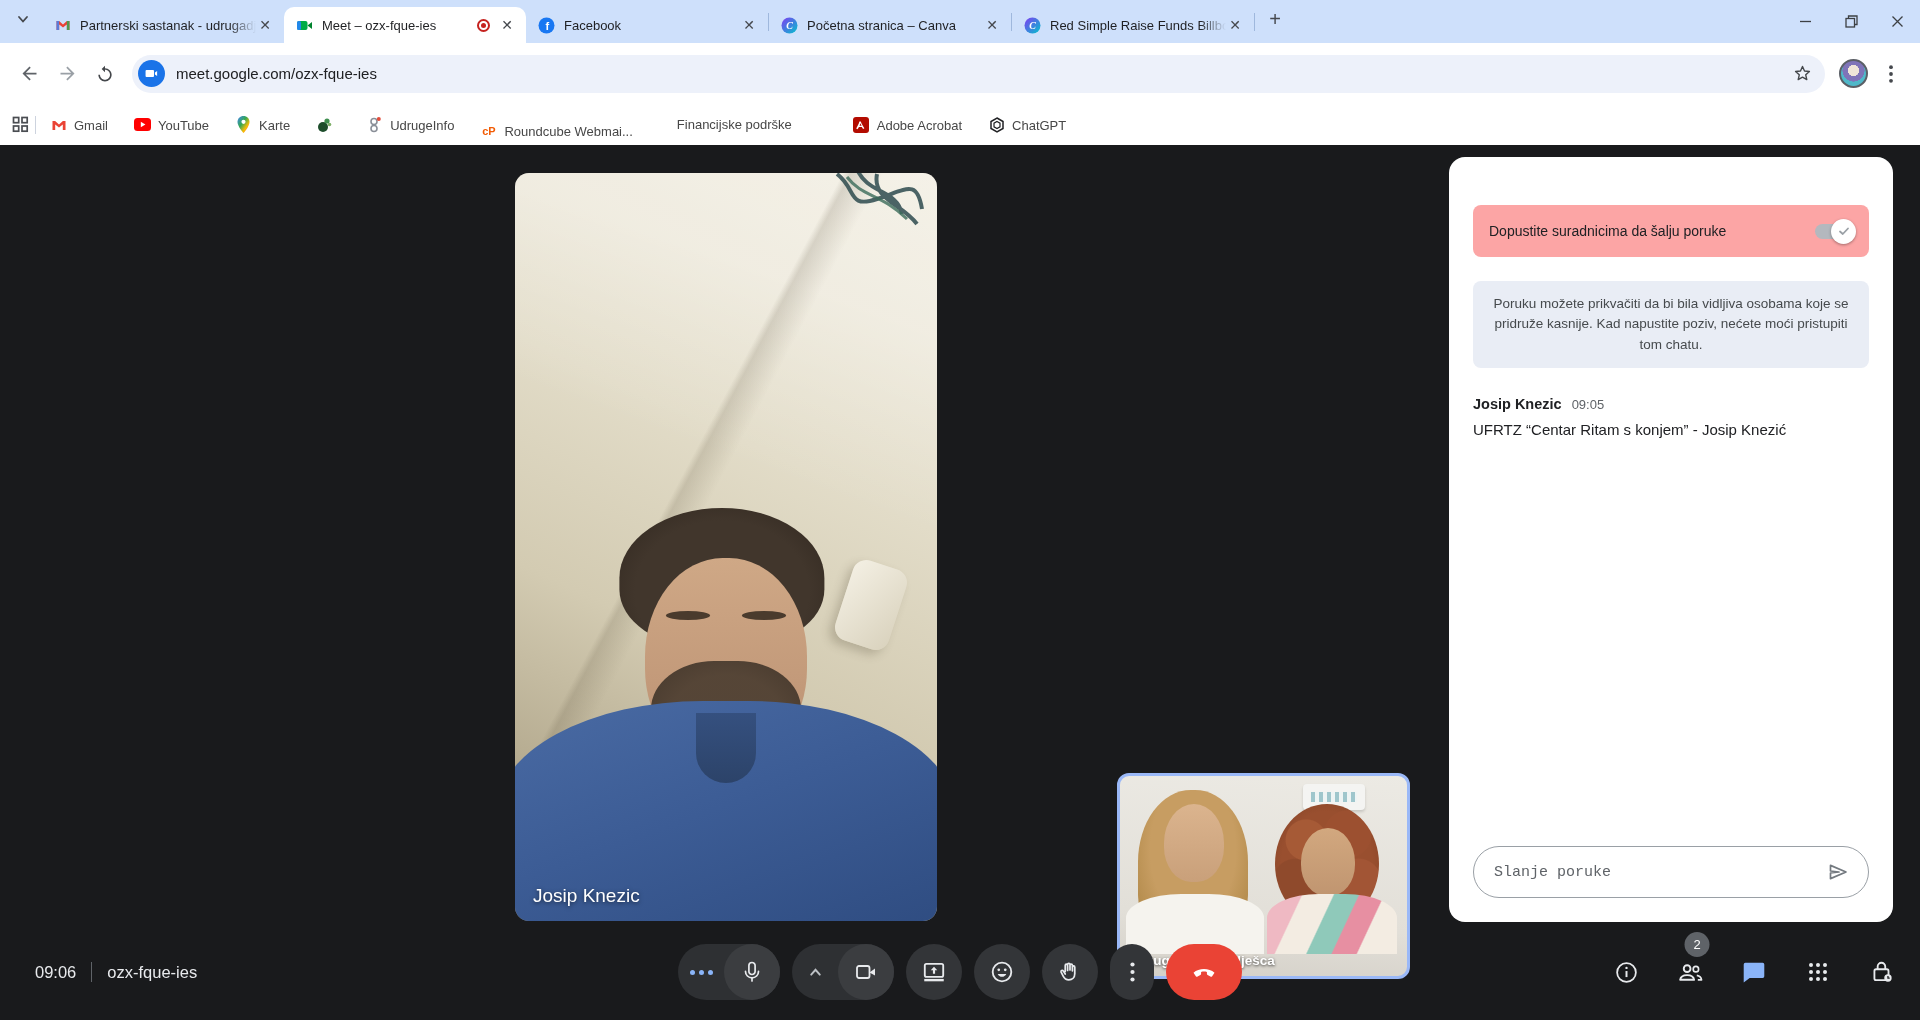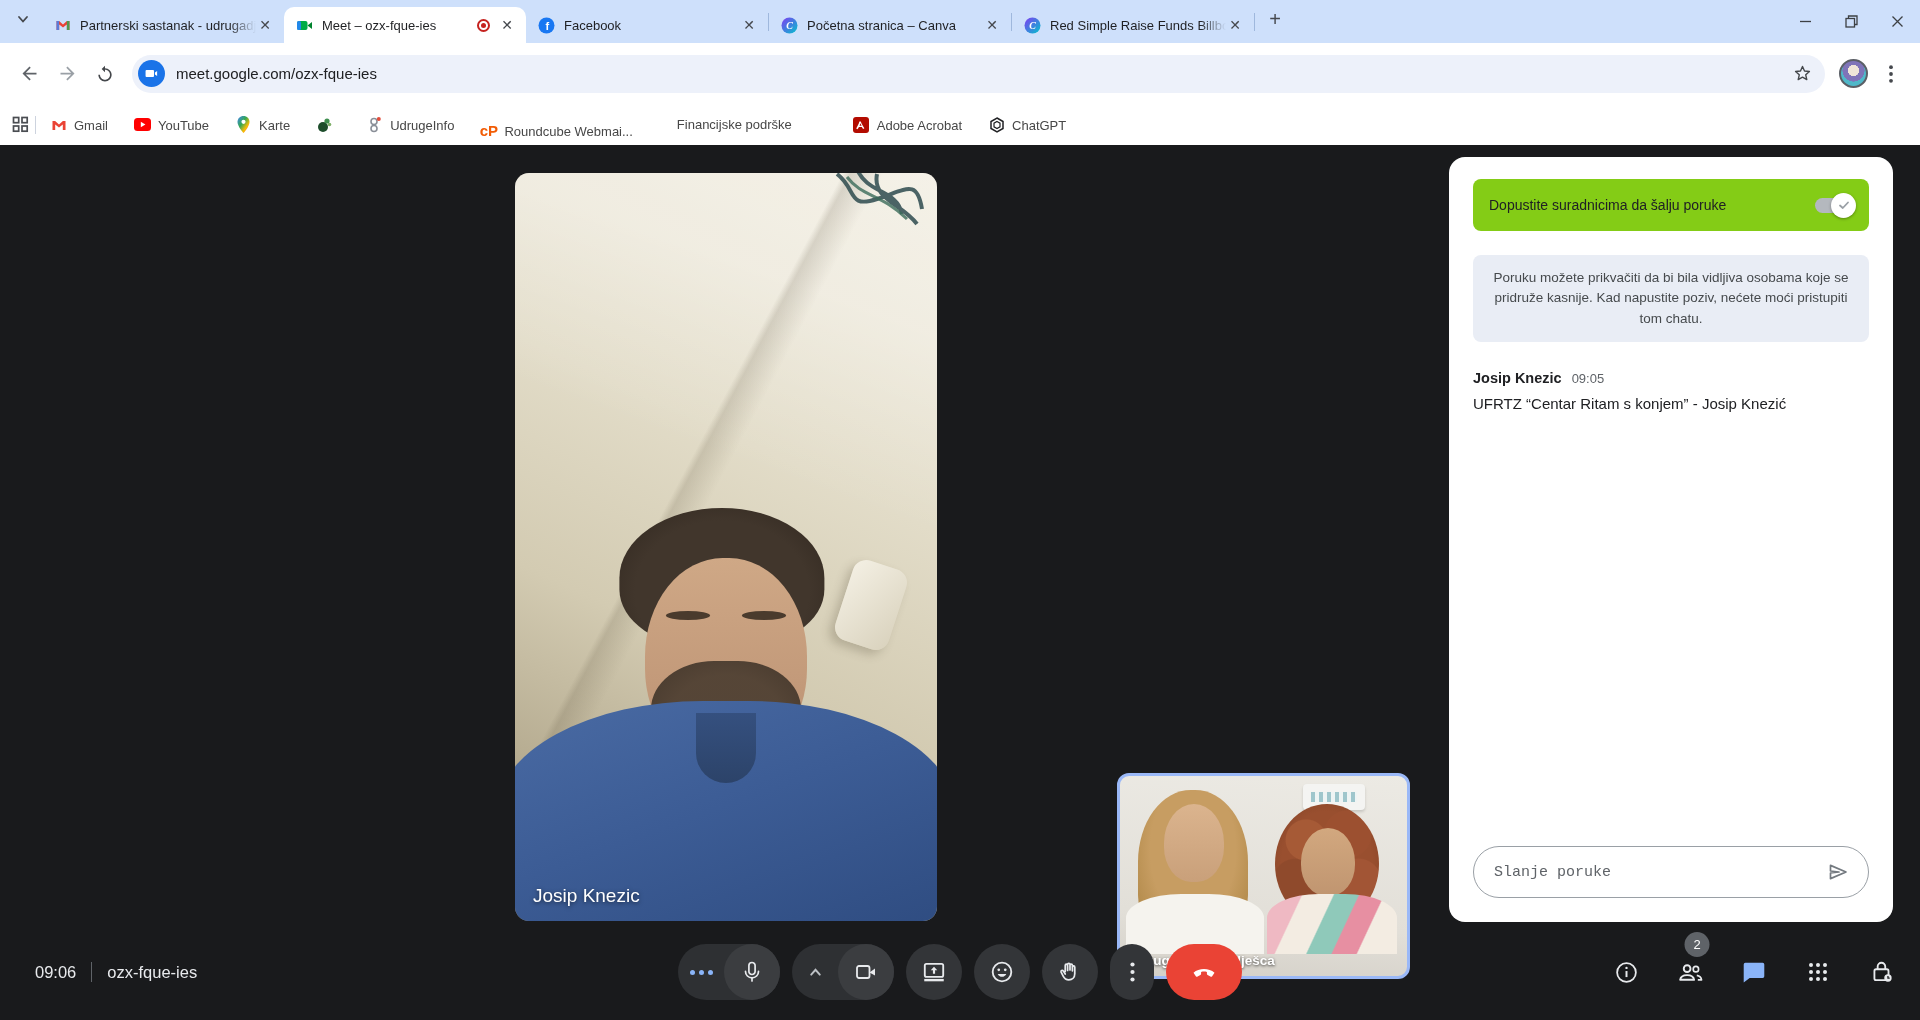--- a/index.html
+++ b/index.html
@@ -64,21 +64,21 @@
     background:linear-gradient(115deg,#efb9c3 0 22%,#f3ece2 23% 42%,#8fc9ba 43% 58%,#e78fa2 59% 74%,#f3ece2 75% 100%); }
   .ac-box { position:absolute; right:42px; top:8px; width:62px; height:26px; background:#f4f4f2; border-radius:4px; box-shadow:0 2px 3px rgba(0,0,0,.15); display:flex; align-items:center; justify-content:center; }
   .ac-box i { width:46px; height:10px; background:repeating-linear-gradient(90deg,#9fc6cc 0 4px,#eef4f4 4px 8px); }
   .thumb-label { position:absolute; left:10px; bottom:8px; color:#fff; font-size:13.5px; font-weight:600; text-shadow:0 1px 3px rgba(0,0,0,.7); }
 
   
   .chat-panel { position:absolute; left:1449px; top:12px; width:444px; height:765px; background:#fff; border-radius:16px; display:flex; flex-direction:column; padding:22px 24px 24px; }
   .chat-head { display:flex; align-items:center; justify-content:space-between; padding-left:2px; }
   .chat-title { font-size:20px; color:#202124; }
   .chat-close { width:26px; height:26px; display:flex; align-items:center; justify-content:center; color:#3c4043; }
-  .toggle-row { background:#84cc16; border-radius:8px; min-height:52px; display:flex; align-items:center; justify-content:space-between; padding:0 16px; }
+  .toggle-row { margin-top:26px; background:#fca5a5; border-radius:8px; min-height:52px; display:flex; align-items:center; justify-content:space-between; padding:0 16px; }
   .toggle-label { font-size:14px; color:#202124; }
   .toggle { width:38px; height:15px; background:#b4b8be; border-radius:8px; position:relative; flex:0 0 38px; margin-left:12px; }
   .toggle .knob { position:absolute; right:-3px; top:-5px; width:25px; height:25px; background:#fff; border-radius:50%; box-shadow:0 1px 3px rgba(0,0,0,.35); display:flex; align-items:center; justify-content:center; }
   .notice { margin-top:24px; background:#e9edf5; border-radius:8px; padding:13px 20px; font-size:13.5px; line-height:1.5; color:#464a4d; text-align:center; }
   .messages { margin-top:28px; flex:1; overflow:hidden; }
   .msg { margin-bottom:26px; }
   .msg-head { display:flex; align-items:baseline; gap:10px; }
   .msg-sender { font-size:14.5px; font-weight:bold; color:#202124; }
   .msg-time { font-size:13px; color:#5f6368; }
   .msg-text { margin-top:7px; font-size:15px; line-height:1.5; color:#202124; }
@@ -307,21 +307,21 @@
     <span class="bm-ico">
         <svg width="15" height="17" viewBox="0 0 15 17">
           <circle cx="7" cy="5.5" r="3" fill="none" stroke="#8a8f98" stroke-width="1.6"></circle>
           <circle cx="7" cy="12.5" r="3" fill="none" stroke="#8a8f98" stroke-width="1.6"></circle>
           <circle cx="11.8" cy="3" r="2" fill="#e14b3a"></circle>
         </svg>
       </span>
     <span>UdrugeInfo</span>
   </span>
   <span class="bm-item">
-    <span class="bm-ico" style="color:#f25c05;font-size:15px;margin-top:12px;">cP</span>
+    <span class="bm-ico" style="color:#f25c05;font-size:11px;margin-top:12px;">cP</span>
     <span>Roundcube Webmai...</span>
   </span>
   <span class="bm-item" style="margin-left:18px;">
     <span>Financijske podrške</span>
   </span>
   <span class="bm-item" style="margin-left:14px;padding-left:21px;">
     <span class="bm-ico">
         <svg width="16" height="16" viewBox="0 0 16 16">
           <rect width="16" height="16" rx="3" fill="#b30b00"></rect>
           <path d="M3.2 11.5c1.6-2.6 2.6-4.6 3.2-6.9h1.4c.8 2.3 1.9 4.4 3.6 6.6l-1.3.8c-.5-.6-.9-1.2-1.3-1.9H5.9c-.4.8-.9 1.5-1.5 2.2zm3.3-2.7h2.1c-.4-.8-.7-1.6-1-2.5-.3.9-.7 1.7-1.1 2.5z" fill="#fff"></path>

